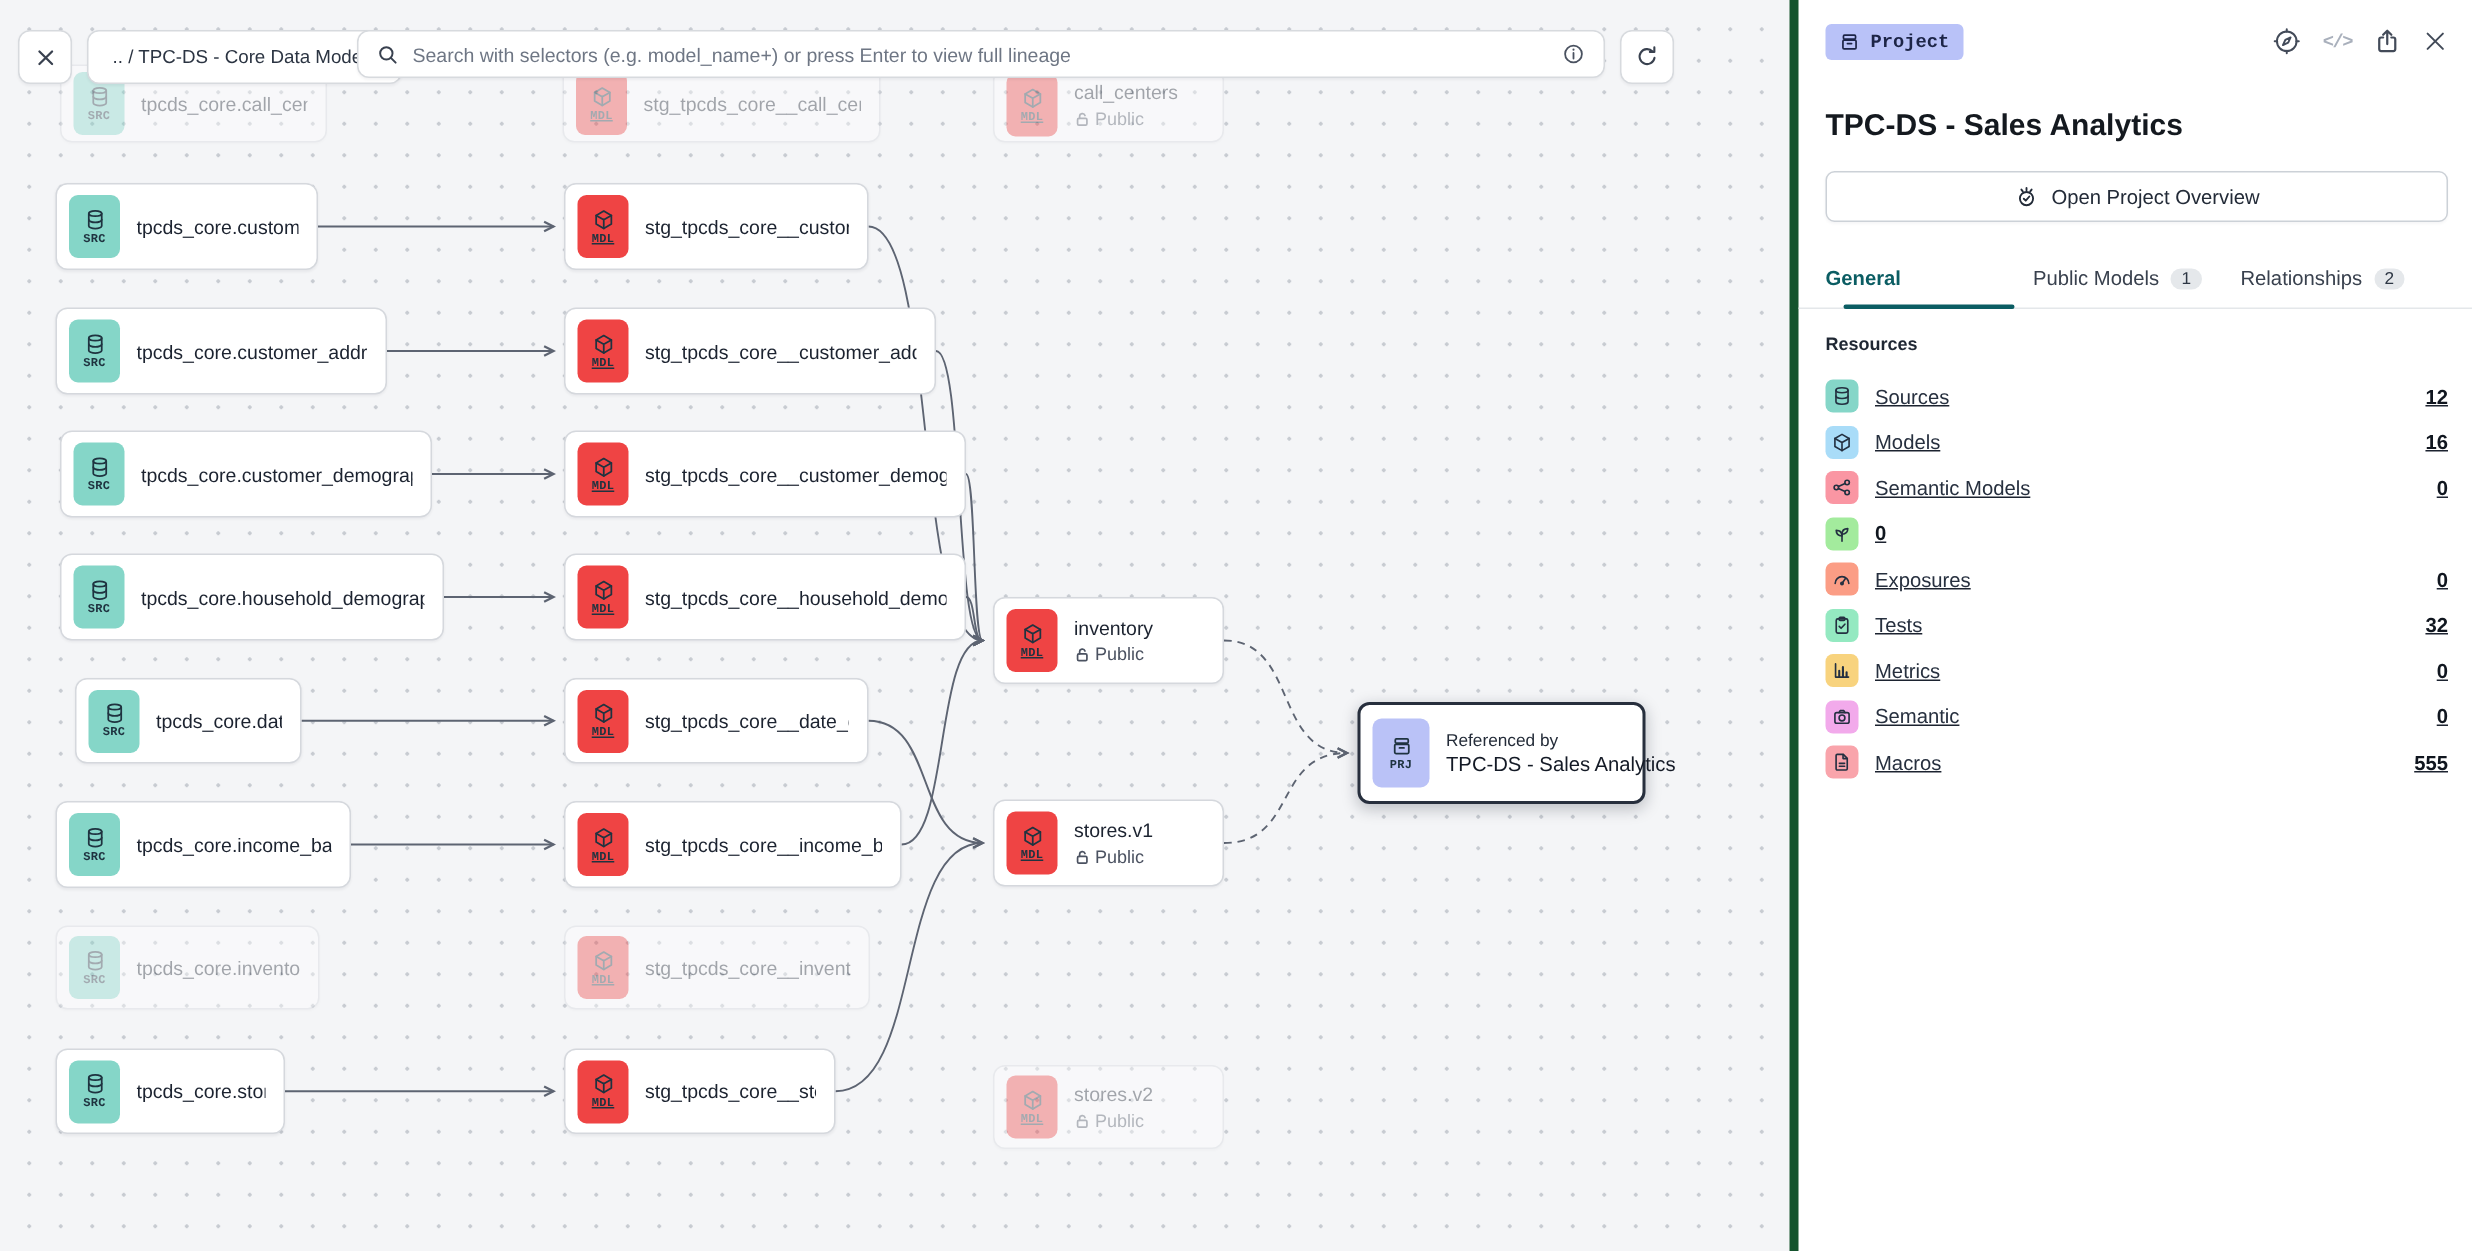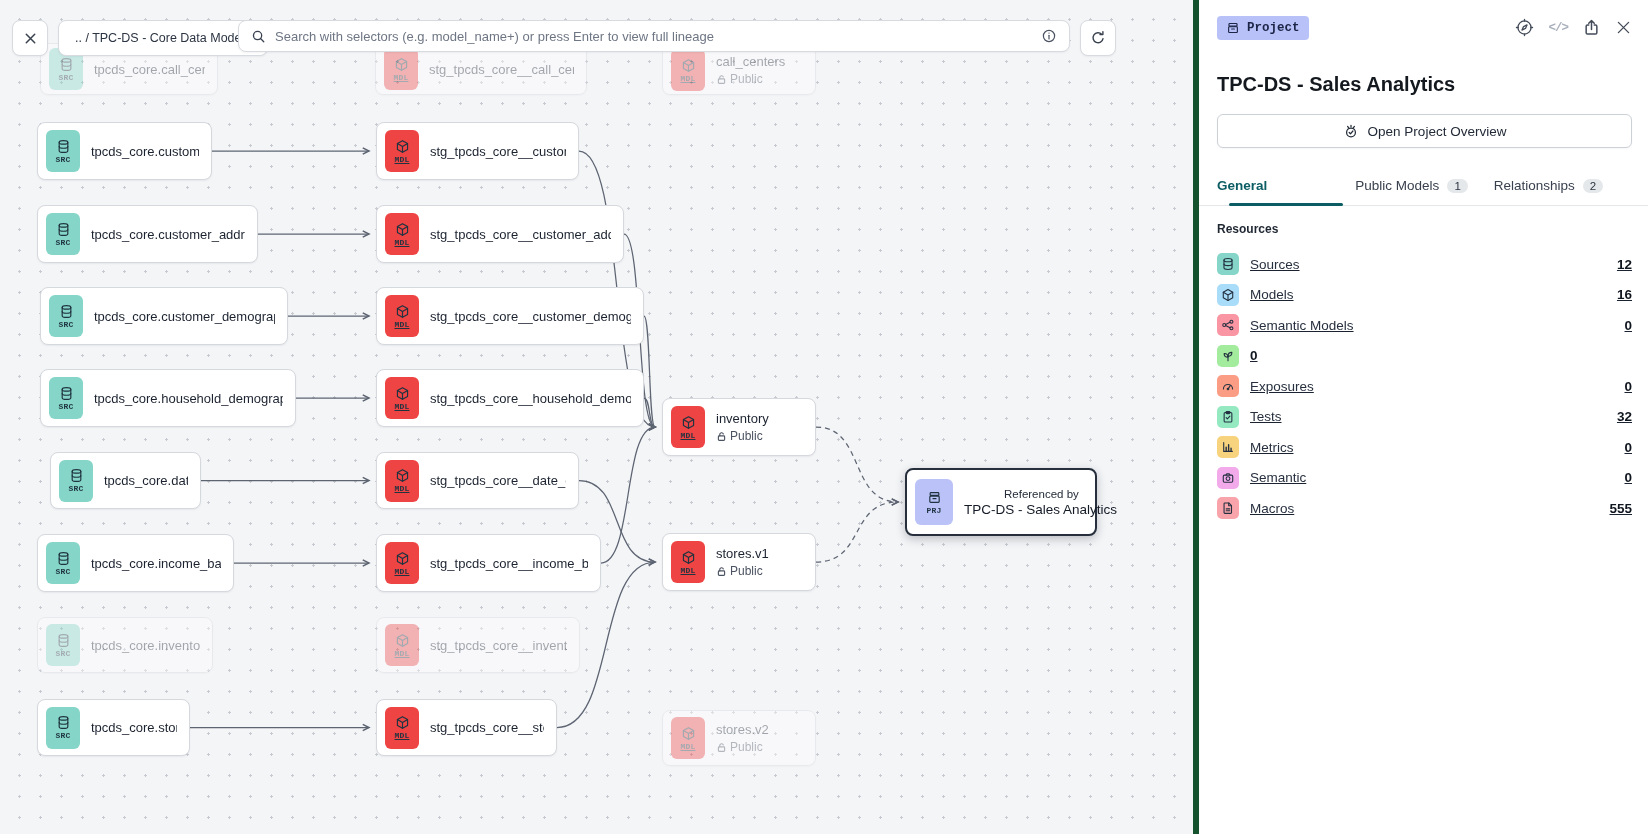--- a/index.html
+++ b/index.html
@@ -43,21 +43,21 @@
   .tile svg { width:15px; height:15px; }
   .tile-label { font-family:"Liberation Mono", monospace; font-size:8px; font-weight:bold;
     letter-spacing:.2px; }
   .tile.SRC { background:#85d6c8; }
   .tile.MDL { background:#ef4444;text-decoration:underline; }
   .tile.PRJ { background:#bac2f7; width:38px; height:46px; }
   .node-body { display:flex; flex-direction:column; justify-content:center; min-width:0; }
   .node-label { font-size:13px; color:#1c2330; white-space:nowrap; overflow:hidden; }
   .node-vis { display:flex; align-items:center; gap:3px; font-size:12px; color:#4b5261; margin-top:3px; }
   .node-vis svg { width:11px; height:11px; }
-  .ref-top { font-size:11.5px; color:#242c39; margin-bottom:2px;margin-left:40px; }
+  .ref-top { font-size:11.5px; color:#242c39; margin-bottom:2px; }
   .ref-title { font-size:13.5px; color:#141a26; white-space:nowrap; }
 
   
   .panel { position:absolute; left:1193px; top:0; width:455px; height:834px; background:#fff;
     border-left:6px solid #14532d; padding:16px 16px 0 18px; }
   .panel-top { display:flex; justify-content:space-between; align-items:flex-start; }
   .proj-badge { display:inline-flex; align-items:center; gap:7px; background:#b9c2f8;
     color:#1d2547; border-radius:4px; padding:5px 9px;
     font-family:"Liberation Mono", monospace; font-size:12.5px; font-weight:bold; }
   .proj-badge svg { width:14px; height:14px; }

